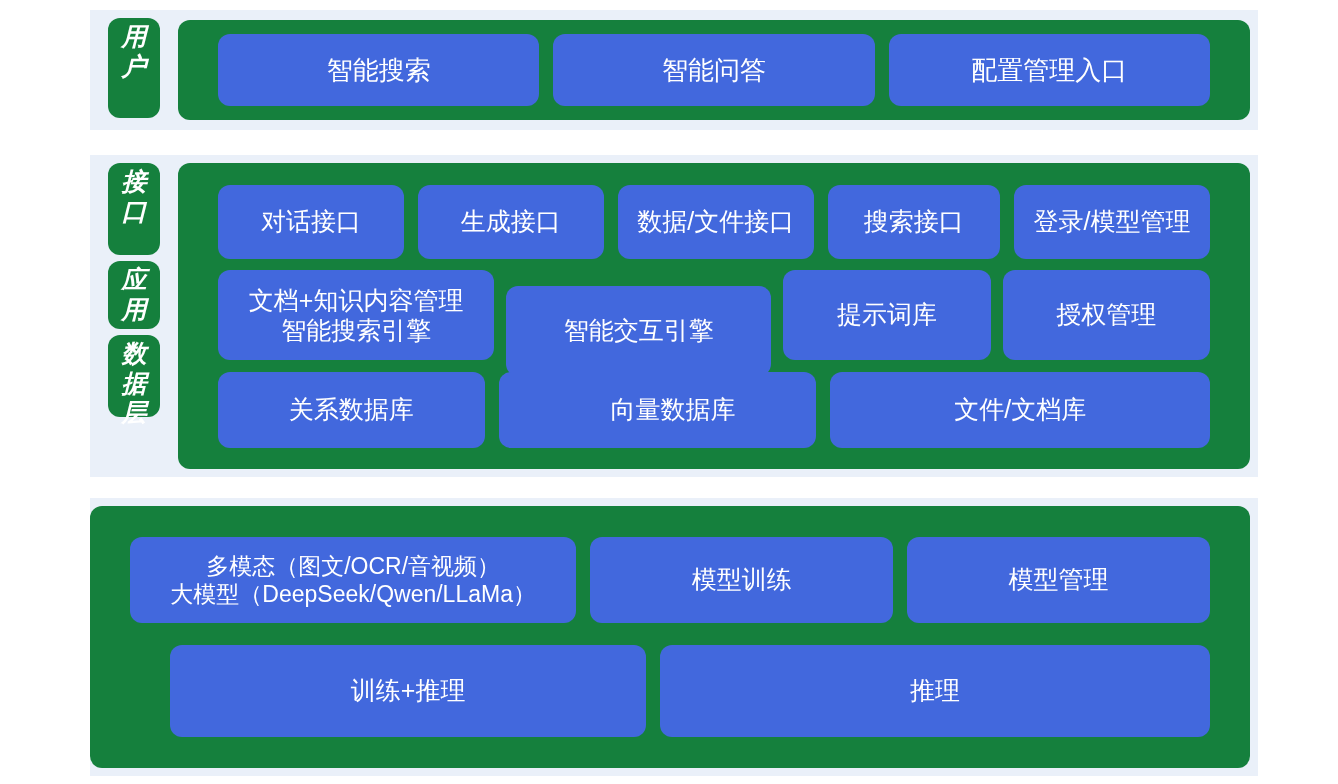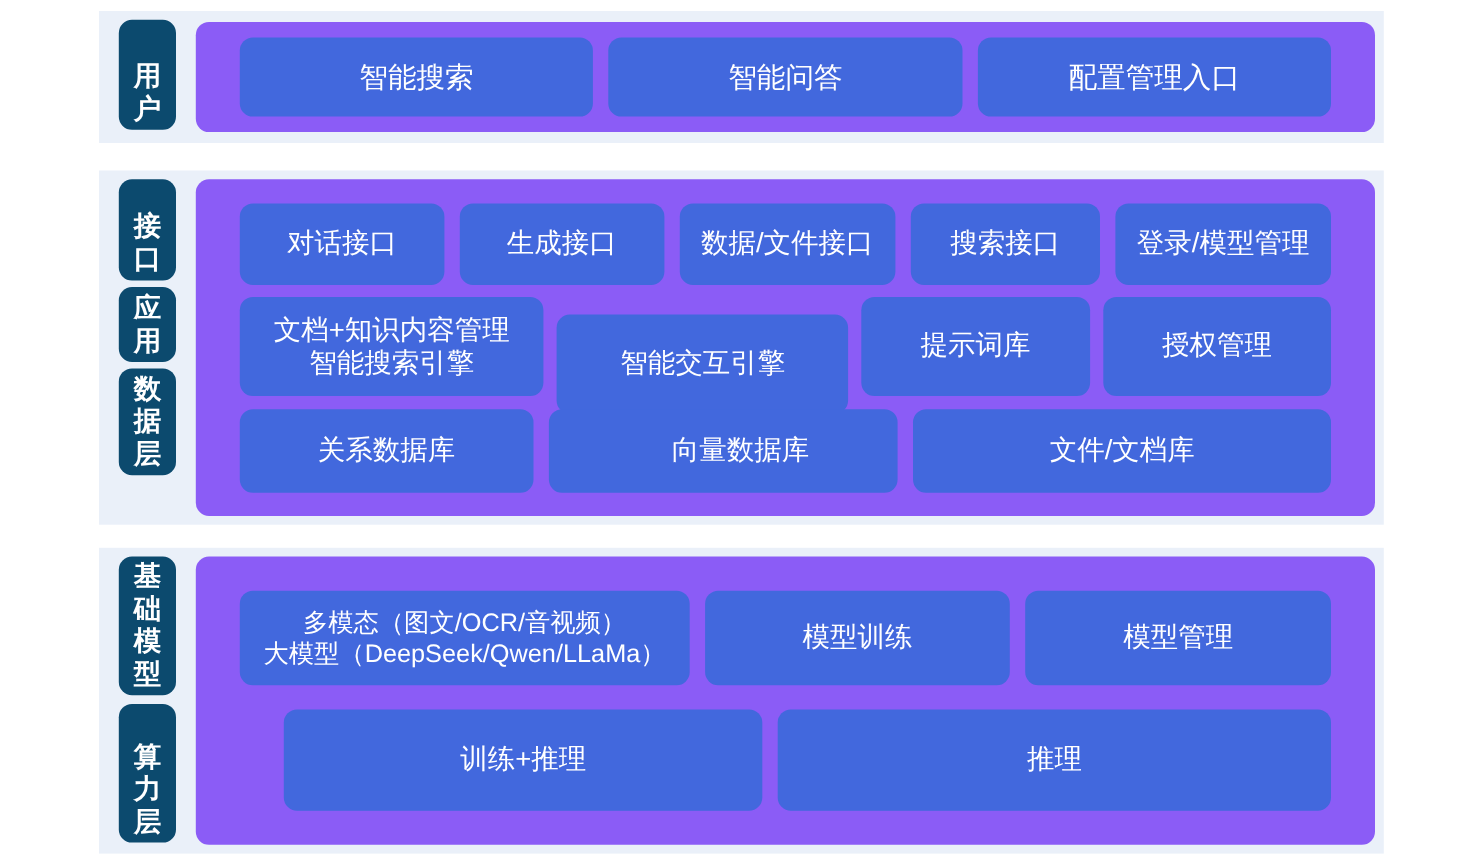--- a/index.html
+++ b/index.html
@@ -40,45 +40,46 @@
     display: flex;
     flex-direction: column;
     justify-content: space-between;
     padding: 8px 0 8px 0;
     box-sizing: border-box;
   }
 
   .layer-badge {
     width: 52px;
     margin: 0 auto;
-    background: #0c4a6e;
+    background: #15803d;
     border-radius: 12px;
     color: #ffffff;
     font-size: 25px;
     font-weight: bold;
     line-height: 1.18;
     letter-spacing: 0.5px;
     text-align: center;
     display: flex;
-    align-items: flex-end;
+    align-items: flex-start;
     justify-content: center;
     writing-mode: horizontal-tb;
     box-sizing: border-box;
     word-break: break-all;
     padding: 4px 0;
+    font-style: italic;
   }
   .layer-badge span {
     display: block;
     width: 1em;
   }
 
   
   .panel {
     flex: 1 1 auto;
-    background: #8b5cf6;
+    background: #15803d;
     border-radius: 12px;
     margin: 8px 8px 8px 0;
     padding: 0;
     box-sizing: border-box;
     display: flex;
     flex-direction: column;
     justify-content: center;
   }
 
   .row {
@@ -114,21 +115,21 @@
   #section-user .card { flex: 1 1 0; height: 72px; }
 
   
   #section-mid {
     top: 155px;
     height: 322px;
   }
   #section-mid .section-labels { justify-content: flex-start; gap: 6px; padding-top: 8px;}
   #section-mid .badge-interface { height: 92px; }
   #section-mid .badge-app { height: 68px; }
-  #section-mid .badge-data { height: 97px; }
+  #section-mid .badge-data { height: 82px; }
   #section-mid .panel {
     margin: 8px 8px 8px 0;
     justify-content: space-evenly;
     padding: 10px 0;
   }
   #section-mid .row { padding: 0 40px; }
   #section-mid .row-interface { height: 74px; }
   #section-mid .row-interface .card { height: 74px; font-size: 25px; }
   #section-mid .row-app { height: 90px; gap: 12px; }
   #section-mid .row-app .card { height: 90px; font-size: 25px; }
@@ -208,28 +209,20 @@
       <div class="row row-data">
         <div class="card" style="flex:1 1 0;">关系数据库</div>
         <div class="card" style="flex:1.08 1 0;padding-left:39px;">向量数据库</div>
         <div class="card" style="flex:1.45 1 0;">文件/文档库</div>
       </div>
 
     </div>
   </div>
 
   <div class="section" id="section-base">
-    <div class="section-labels">
-      <div class="layer-badge badge-foundation">
-        <span>基础模型</span>
-      </div>
-      <div class="layer-badge badge-compute">
-        <span>算力层</span>
-      </div>
-    </div>
     <div class="panel">
 
       <div class="row row-model">
         <div class="card multiline" style="flex:1.5 1 0; font-size:23px;">多模态（图文/OCR/音视频）
 大模型（DeepSeek/Qwen/LLaMa）</div>
         <div class="card" style="flex:1 1 0;">模型训练</div>
         <div class="card" style="flex:1 1 0;">模型管理</div>
       </div>
 
       <div class="row row-compute">

